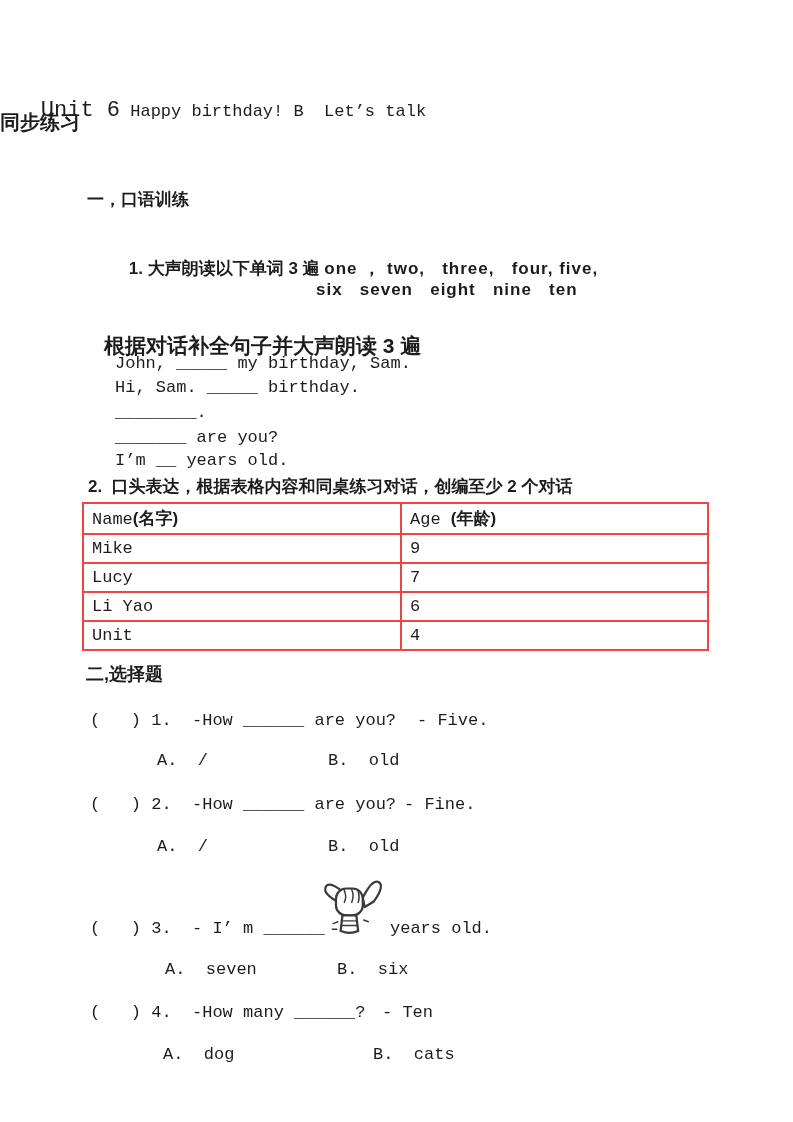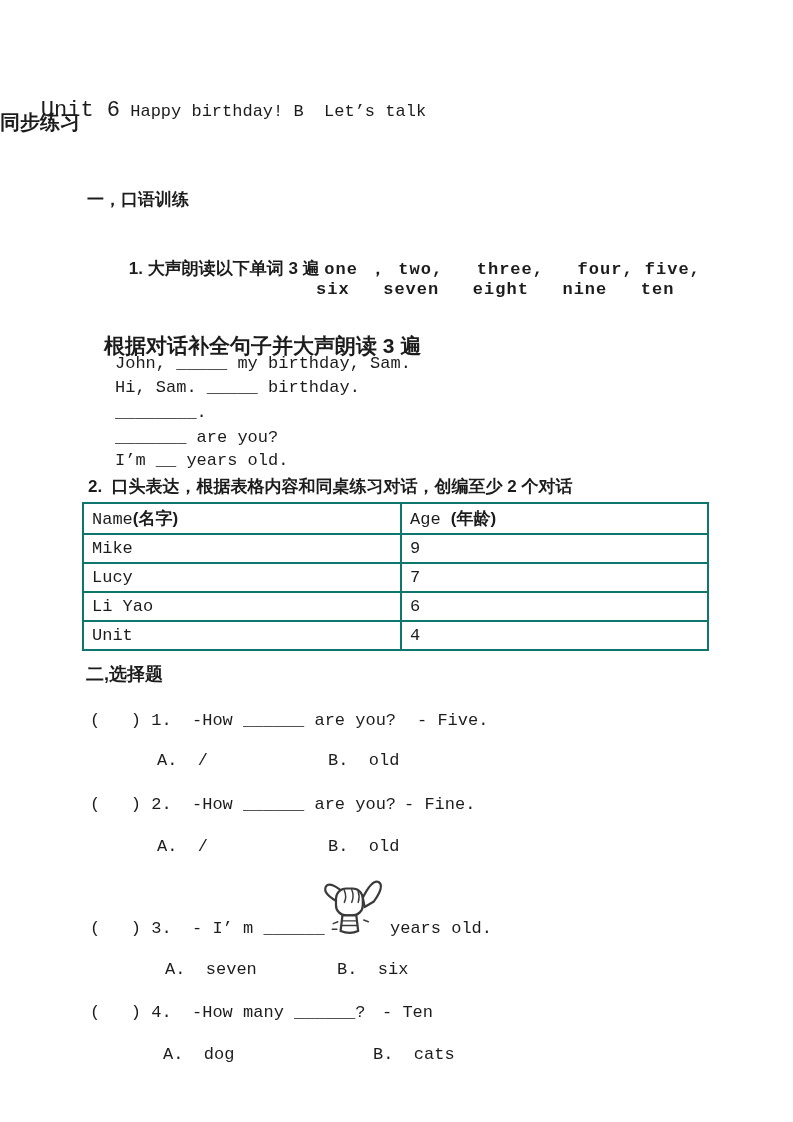--- a/index.html
+++ b/index.html
@@ -17,21 +17,21 @@
     font-family:"Liberation Mono",monospace;
     font-size:17px;
     line-height:1.25;
     color:#1c1c1c;
   }
   .zh-b{
     font-family:"Liberation Sans",sans-serif;
     font-weight:bold;
   }
   .en-b{
-    font-family:Liberation Mono, monospace;
+    font-family:Liberation Sans, sans-serif;
     font-weight:bold;
     letter-spacing:1px;
   }
   .center{left:0;width:793px;}
   .title-line{top:76px;}
   .title-unit{font-size:22px;}
   .title-rest{font-size:17px;}
   .subtitle{top:110px;font-size:20px;}
   .h1{top:189px;left:87px;font-size:17px;}
   .item1{top:237px;left:88px;font-size:17px;}
@@ -45,21 +45,21 @@
   .item2{top:476px;left:88px;font-size:17px;}
   .wtable{
     position:absolute;left:82px;top:502px;
     width:627px;
     border-collapse:collapse;
     font-family:"Liberation Mono",monospace;
     font-size:17px;color:#1c1c1c;
     table-layout:fixed;
   }
   .wtable td{
-    border:2px solid #0f766e;
+    border:2px solid #ef4444;
     padding:1px 8px;
     height:25px;
     vertical-align:middle;
     overflow:hidden;
   }
   .wtable td.c1{width:300px;}
   .wtable tr.hd td{height:27px;}
   .h2{top:663px;left:86px;font-size:18px;}
   .q1-stem{top:710px;left:90px;}
   .q1-ans{top:710px;left:417px;}

